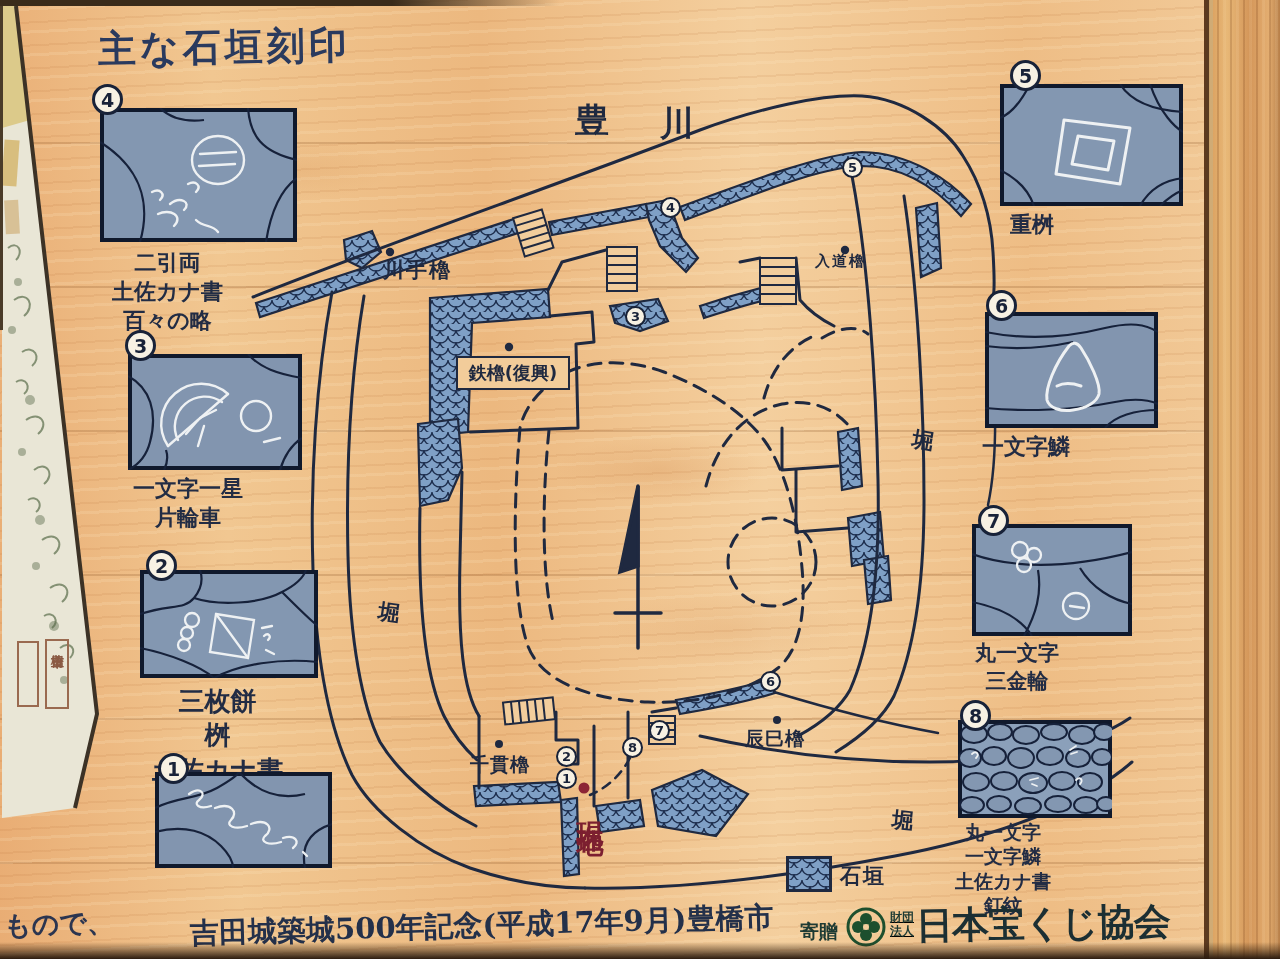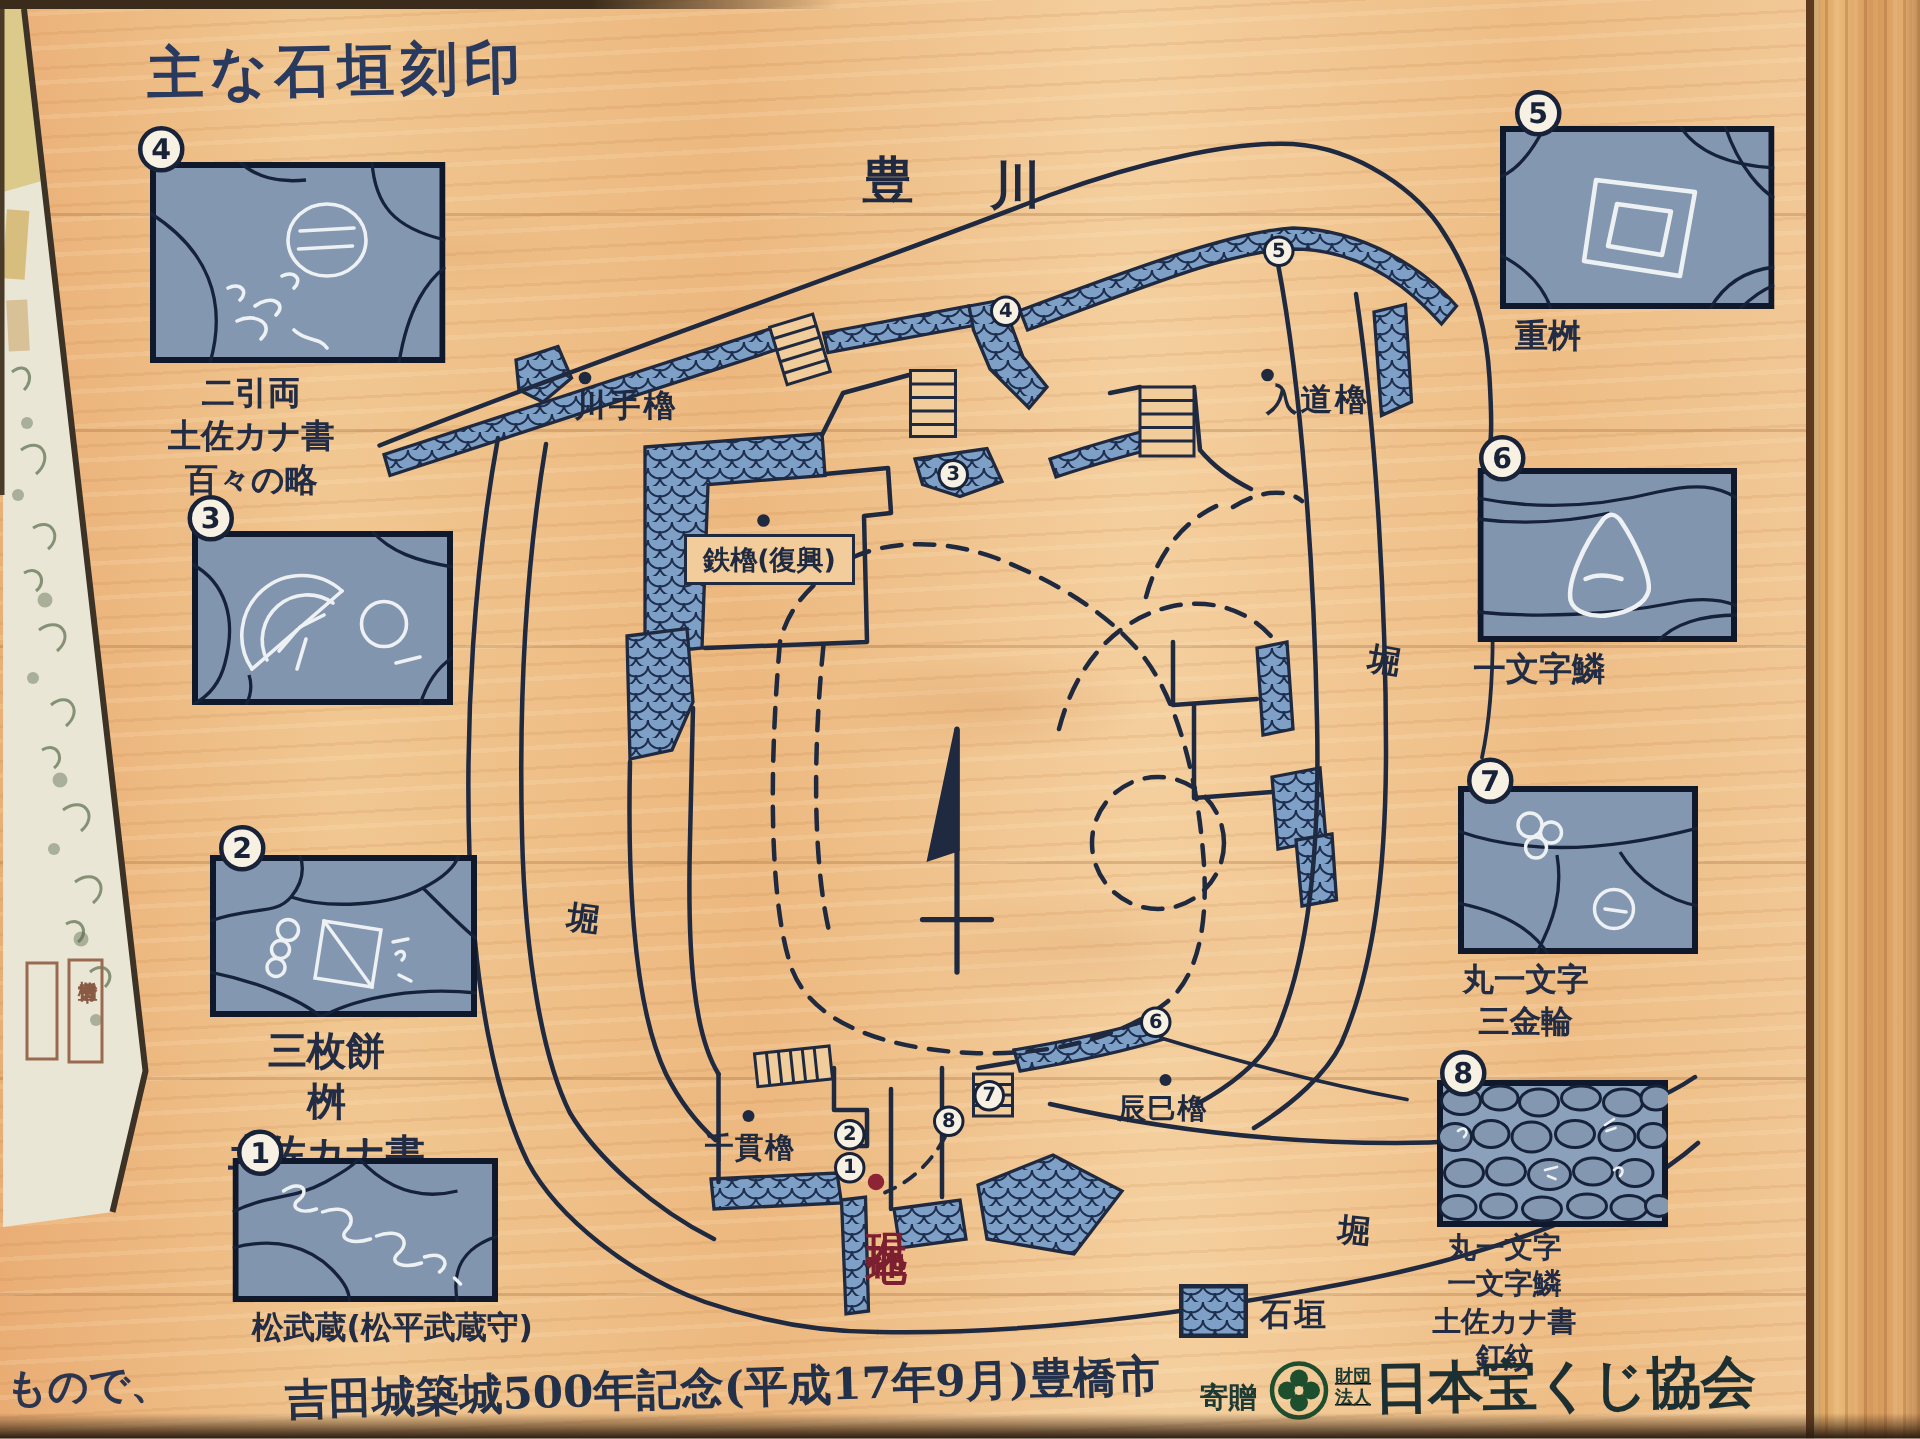--- a/index.html
+++ b/index.html
@@ -216,20 +216,24 @@
       <g stroke="#eef1f3" stroke-width="2.4" fill="none" stroke-linecap="round">
         <path d="M40,92 A40,40 0 0 1 100,40"></path>
         <path d="M40,92 L100,40"></path>
         <path d="M50,86 A30,30 0 0 1 94,48"></path>
         <path d="M58,80 L70,66 M70,92 L76,72 M88,56 L72,64"></path>
         <circle cx="128" cy="62" r="15"></circle>
         <path d="M136,88 L152,84"></path>
       </g>
     </svg>
   </div>
+  <div class="plabels" style="left:133px;top:474px;font-size:22px;">
+    <div>一文字一星</div>
+    <div>片輪車</div>
+  </div>
 
   <div class="badge big" style="left:146px;top:550px;">2</div>
   <div class="panelbox" style="left:140px;top:570px;">
     <svg class="stone-svg" width="178" height="108" viewBox="0 0 178 108">
       <rect x="2" y="2" width="174" height="104" fill="#8397b1" stroke="#10192c" stroke-width="4"></rect>
       <g stroke="#16213a" stroke-width="2.2" fill="none">
         <path d="M0,44 C30,34 44,40 54,28 C64,16 62,6 60,0"></path>
         <path d="M54,28 C78,36 120,34 142,22 C158,14 164,6 166,0"></path>
         <path d="M142,22 C160,40 172,52 178,56"></path>
         <path d="M0,78 C30,84 60,96 74,108"></path>
@@ -261,23 +265,20 @@
         <path d="M0,60 C30,52 52,60 66,74 C76,84 78,90 78,96"></path>
         <path d="M150,96 C146,76 152,60 177,52"></path>
       </g>
       <g stroke="#eef1f3" stroke-width="2.3" fill="none" stroke-linecap="round">
         <path d="M34,22 C46,14 52,22 44,28 C38,32 44,38 56,34"></path>
         <path d="M60,36 C76,30 84,40 76,48 C70,54 80,58 92,54"></path>
         <path d="M96,52 C112,46 120,56 110,64 C104,70 114,74 126,70"></path>
         <path d="M128,66 C140,62 146,70 138,76 M148,80 L152,84"></path>
       </g>
     </svg>
-  </div>
-  <div class="plabels" style="left:168px;top:872px;font-size:21px;">
-    <div>松武蔵(松平武蔵守)</div>
   </div>
 
   <div class="badge big" style="left:1010px;top:60px;">5</div>
   <div class="panelbox" style="left:1000px;top:84px;">
     <svg class="stone-svg" width="183" height="122" viewBox="0 0 183 122">
       <rect x="2" y="2" width="179" height="118" fill="#8397b1" stroke="#10192c" stroke-width="4"></rect>
       <g stroke="#16213a" stroke-width="2.2" fill="none">
         <path d="M30,0 C20,20 10,30 0,34"></path>
           <path d="M120,0 C130,16 150,26 183,28"></path>
         <path d="M150,0 C160,30 176,44 183,48"></path>
@@ -380,21 +381,21 @@
     <div>丸一文字</div>
     <div>一文字鱗</div>
     <div>土佐カナ書</div>
     <div>釘紋</div>
   </div>
 
   <div class="abs lab serif overlay" style="left:575px;top:98px;font-size:34px;">豊</div>
   <div class="abs lab serif overlay" style="left:660px;top:101px;font-size:34px;">川</div>
 
   <div class="abs lab overlay" style="left:383px;top:256px;font-size:21px;letter-spacing:2px;">川手櫓</div>
-  <div class="abs lab overlay" style="left:844px;top:252px;font-size:21px;letter-spacing:2px;">入道櫓</div>
+  <div class="abs lab overlay" style="left:815px;top:252px;font-size:15px;letter-spacing:2px;">入道櫓</div>
 
   <div class="abs overlay" style="left:456px;top:356px;width:114px;height:34px;background:#f2cc9a;border:2.5px solid #1f2940;
        display:flex;align-items:center;justify-content:center;box-sizing:border-box;">
     <span class="lab" style="font-size:18px;">鉄櫓(復興)</span>
   </div>
 
   <div class="abs lab overlay" style="left:470px;top:752px;font-size:19px;letter-spacing:1px;">千貫櫓</div>
   <div class="abs lab overlay" style="left:745px;top:726px;font-size:19px;letter-spacing:1px;">辰巳櫓</div>
 
   <div class="abs lab overlay" style="left:378px;top:598px;font-size:22px;transform:rotate(8deg);">堀</div>

